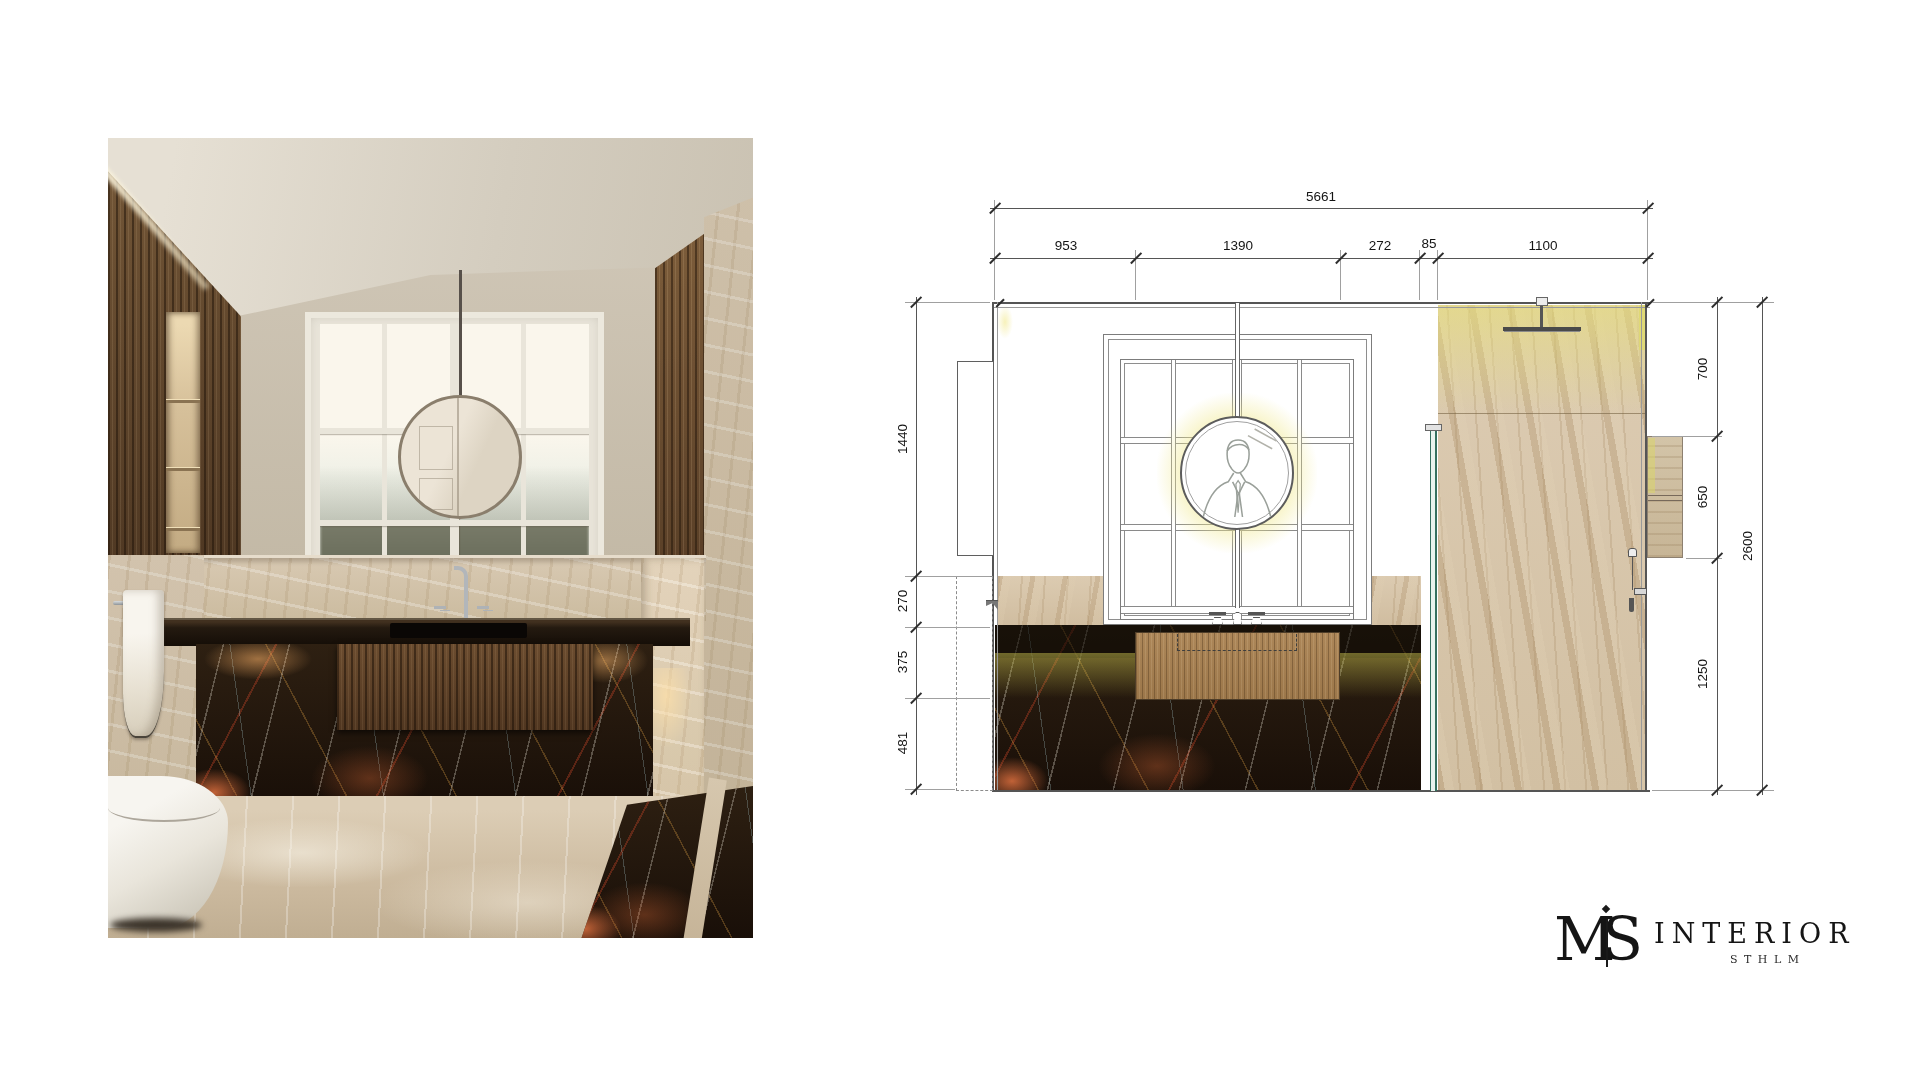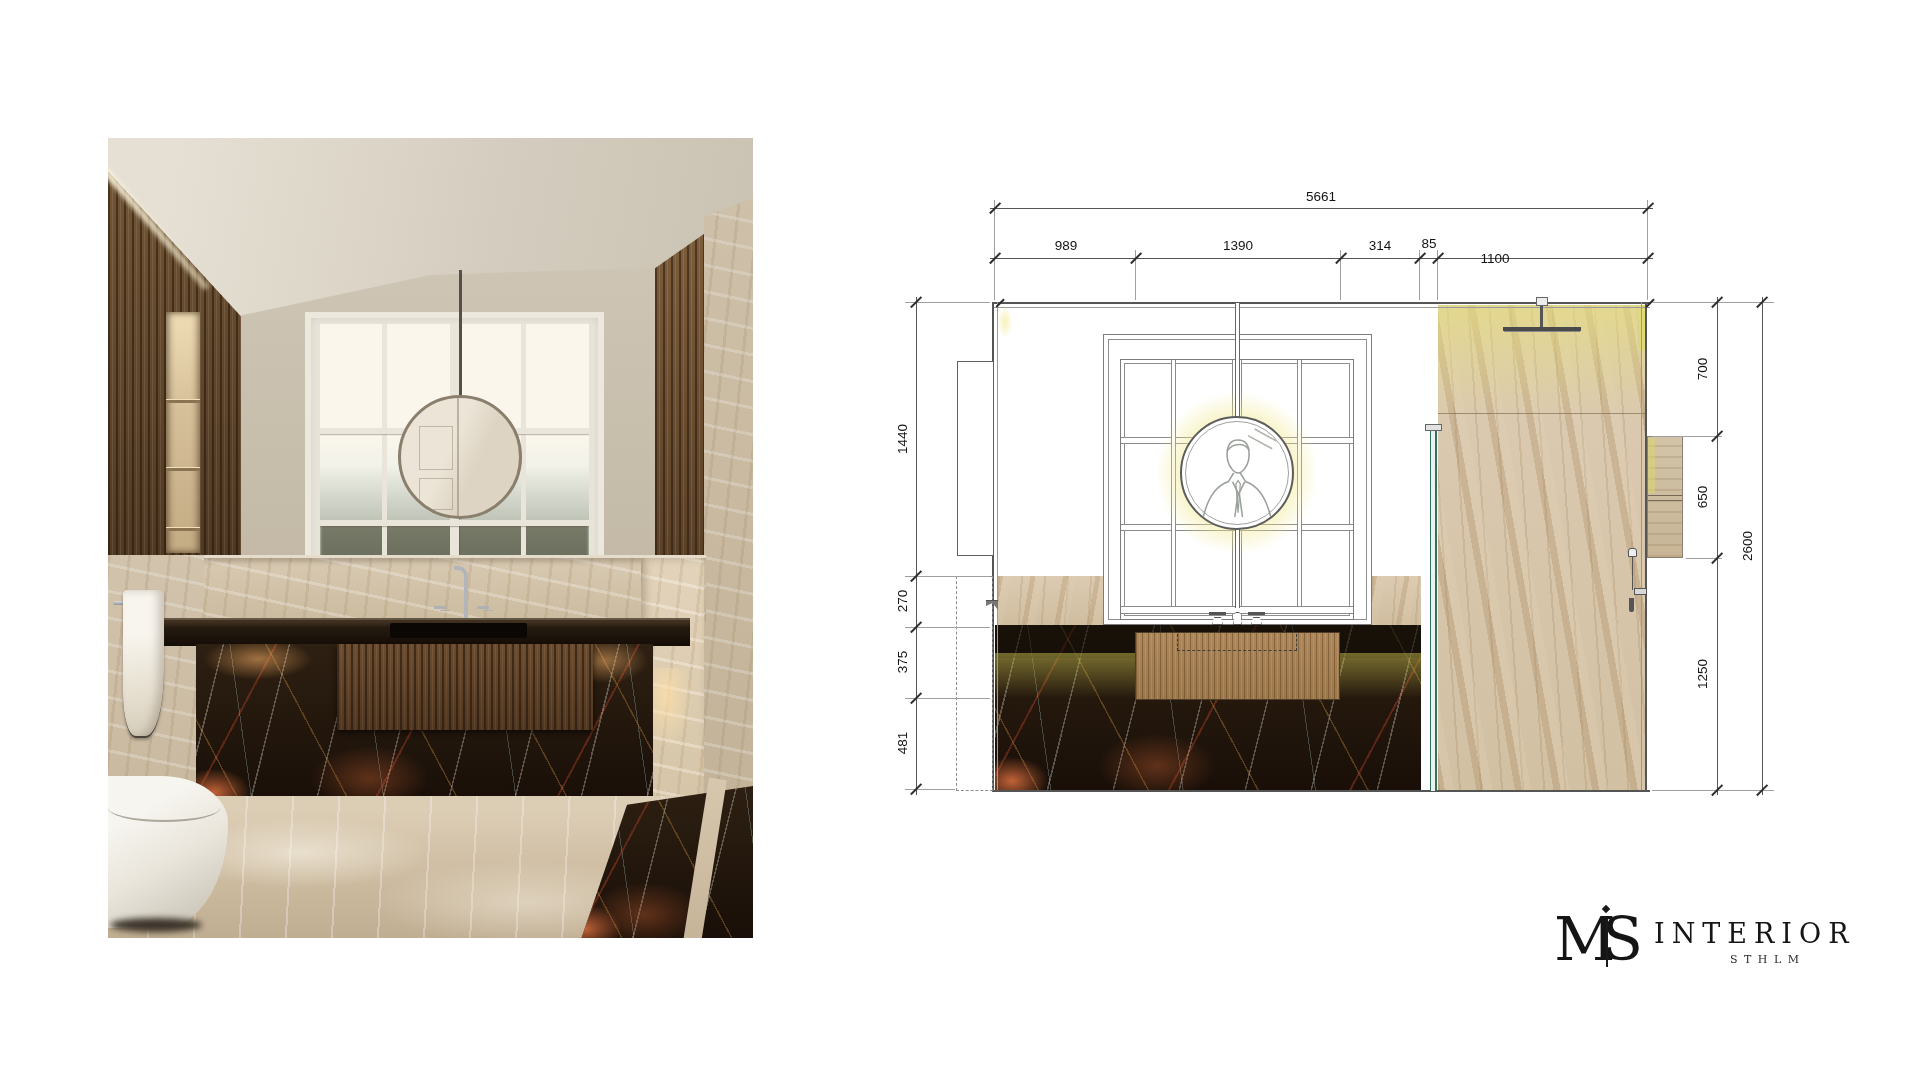--- a/index.html
+++ b/index.html
@@ -255,25 +255,25 @@
     <div class="tick" style="left:1648px;top:208px;"></div>
     <span class="dim" style="left:1321px;top:196px;">5661</span>
 
     <div class="ln" style="left:990px;top:258px;width:663px;height:1px;"></div>
     <div class="tick" style="left:995px;top:258px;"></div>
     <div class="tick" style="left:1136px;top:258px;"></div>
     <div class="tick" style="left:1341px;top:258px;"></div>
     <div class="tick" style="left:1420px;top:258px;"></div>
     <div class="tick" style="left:1438px;top:258px;"></div>
     <div class="tick" style="left:1648px;top:258px;"></div>
-    <span class="dim" style="left:1066px;top:245px;">989</span>
+    <span class="dim" style="left:1066px;top:245px;">953</span>
     <span class="dim" style="left:1238px;top:245px;">1390</span>
-    <span class="dim" style="left:1380px;top:245px;">314</span>
+    <span class="dim" style="left:1380px;top:245px;">272</span>
     <span class="dim" style="left:1429px;top:243px;">85</span>
-    <span class="dim" style="left:1495px;top:245px;margin-top:13px;">1100</span>
+    <span class="dim" style="left:1543px;top:245px;">1100</span>
 
     <div class="ext" style="left:905px;top:302px;width:85px;height:1px;"></div>
     <div class="ext" style="left:905px;top:576px;width:85px;height:1px;"></div>
     <div class="ext" style="left:905px;top:627px;width:85px;height:1px;"></div>
     <div class="ext" style="left:905px;top:698px;width:85px;height:1px;"></div>
     <div class="ext" style="left:905px;top:789px;width:50px;height:1px;"></div>
     <div class="ln" style="left:916px;top:297px;width:1px;height:498px;"></div>
     <div class="tick" style="left:916px;top:302px;"></div>
     <div class="tick" style="left:916px;top:576px;"></div>
     <div class="tick" style="left:916px;top:627px;"></div>

